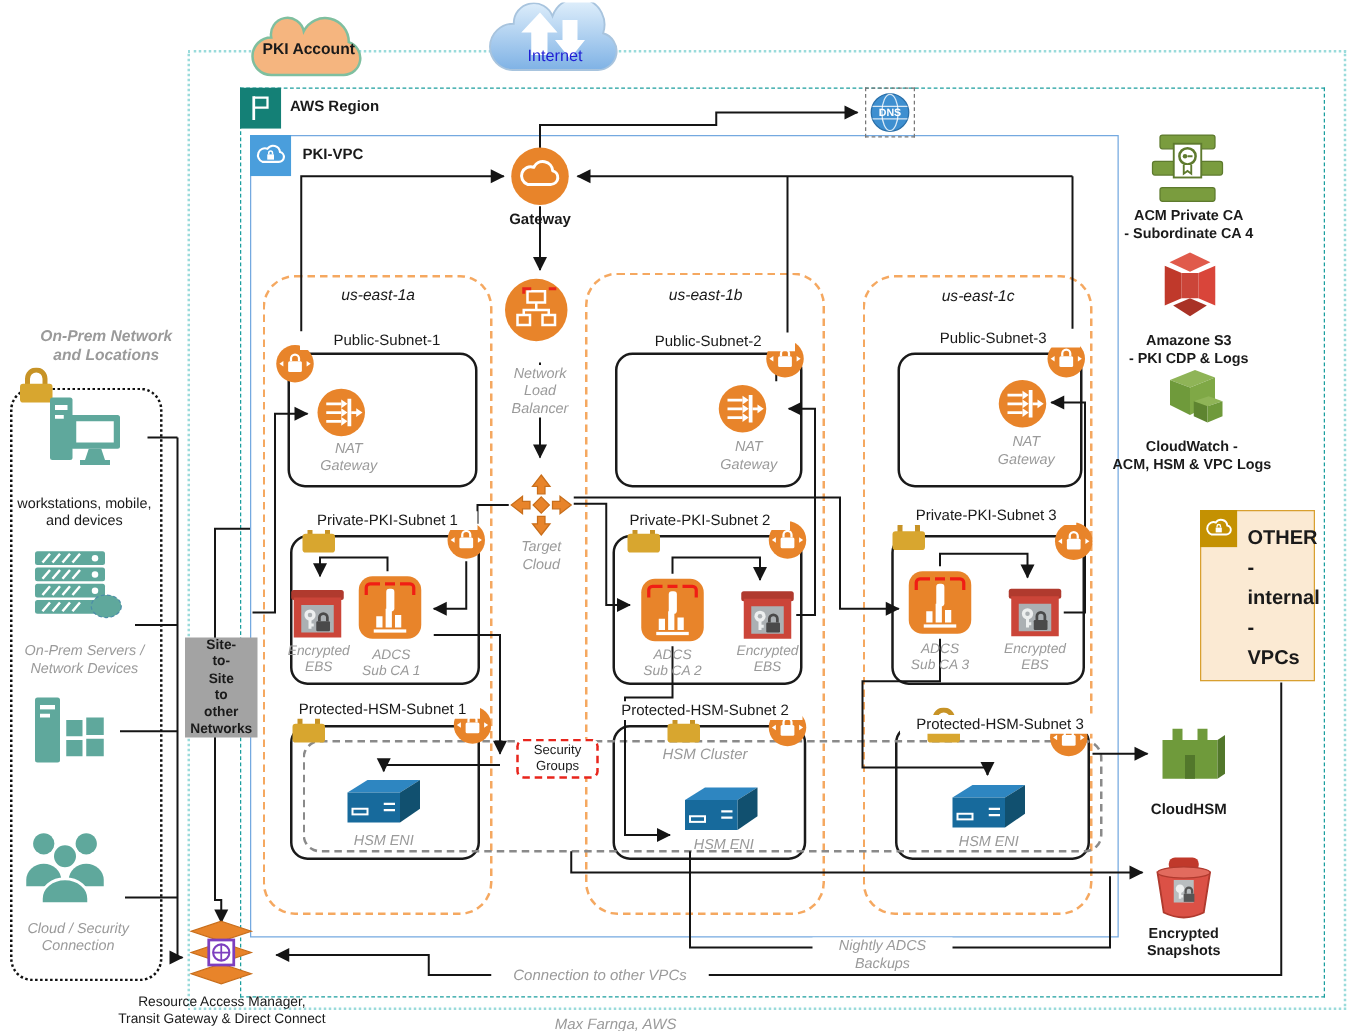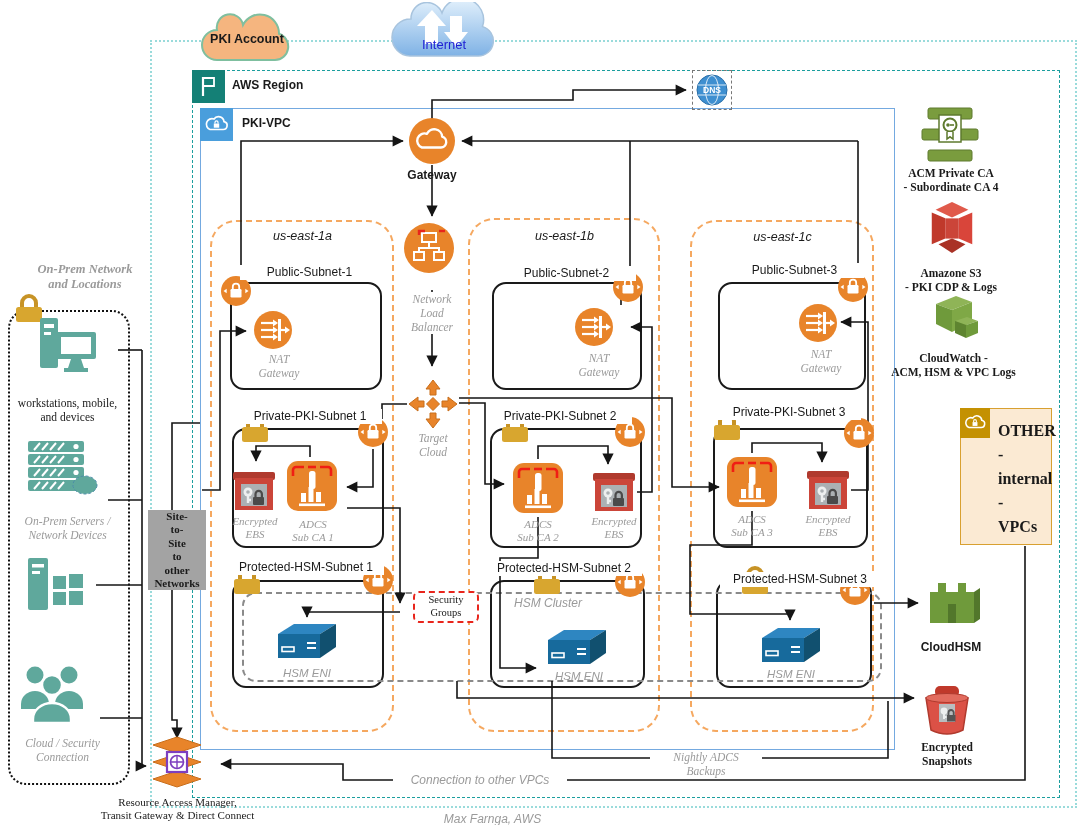--- a/index.html
+++ b/index.html
@@ -1,21 +1,21 @@
 <!DOCTYPE html>
 <html><head>
 <meta charset="utf-8">
 <style>
   html,body{margin:0;padding:0;background:#fff;}
   #canvas{position:relative;width:1082px;height:825px;background:#fff;
           font-family:"Liberation Sans",sans-serif;overflow:hidden;}
   .abs{position:absolute;}
   .box{position:absolute;box-sizing:border-box;background:transparent;}
   .lbl{position:absolute;color:#1a1a1a;font-size:12px;line-height:1.22;text-align:center;}
-  .pre{white-space:pre-line;font-family:Liberation Serif, serif;}
+  .pre{white-space:pre-line;}
   .b{font-weight:bold;}
   .ig{color:#9a9a9a;font-style:italic;}
   .wbg{background:#fff;padding:0 2px;}
   .left-al{text-align:left;}
   svg{display:block;}
   .wire{stroke:#151515;stroke-width:1.6;fill:none;}
 </style>
 </head>
 <body>
 
@@ -472,21 +472,21 @@
   <div class="lbl b" style="left:242px;top:116px;width:90px;text-align:left;">PKI-VPC</div>
   <div class="lbl b" style="left:696px;top:85px;width:32px;color:#fff;font-size:8.5px;">DNS</div>
   <div class="lbl b" style="left:398px;top:168px;width:68px;">Gateway</div>
   <div class="lbl ig pre" style="left:402px;top:292px;width:60px;font-size:11.5px;background:#fff;">Network
 Load
 Balancer</div>
   <div class="lbl ig pre" style="left:405px;top:431px;width:56px;font-size:11.5px;">Target
 Cloud</div>
   <div class="lbl pre" style="left:413px;top:594px;width:66px;font-size:10.5px;">Security
 Groups</div>
-  <div class="lbl ig" style="left:508px;top:596px;width:80px;font-size:12px;">HSM Cluster</div>
+  <div class="lbl ig" style="left:524px;top:596px;width:80px;font-size:12px;">HSM Cluster</div>
 
   <div class="lbl" style="left:250px;top:229px;width:105px;font-style:italic;font-size:12.5px;">us-east-1a</div>
   <div class="lbl" style="left:512px;top:229px;width:105px;font-style:italic;font-size:12.5px;">us-east-1b</div>
   <div class="lbl" style="left:730px;top:230px;width:105px;font-style:italic;font-size:12.5px;">us-east-1c</div>
 
   <div class="lbl wbg" style="left:240px;top:265px;width:135px;">Public-Subnet-1</div>
   <div class="lbl wbg" style="left:497px;top:266px;width:135px;">Public-Subnet-2</div>
   <div class="lbl wbg" style="left:725px;top:263px;width:135px;">Public-Subnet-3</div>
   <div class="lbl wbg" style="left:238px;top:409px;width:140px;">Private-PKI-Subnet 1</div>
   <div class="lbl wbg" style="left:488px;top:409px;width:140px;">Private-PKI-Subnet 2</div>

